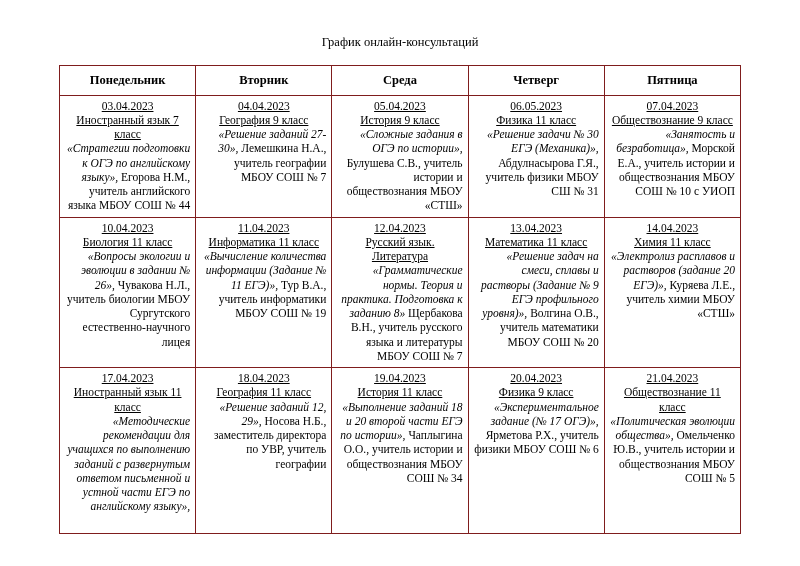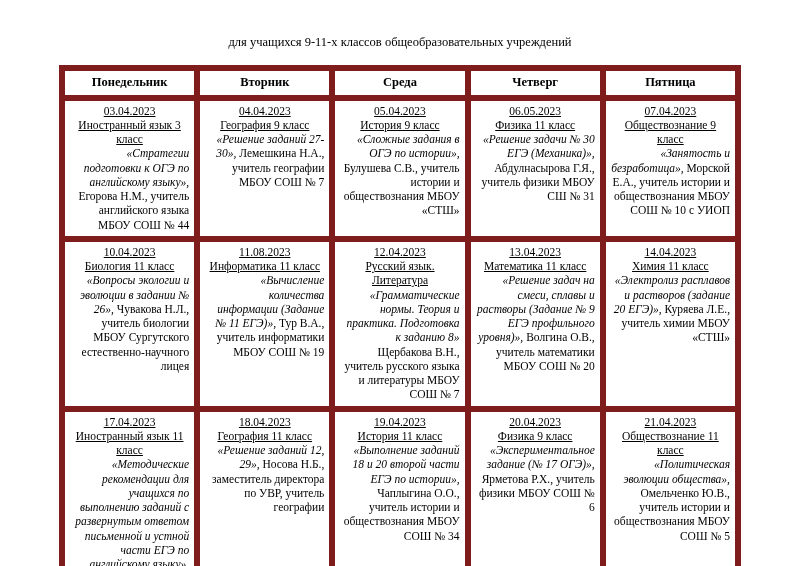--- a/index.html
+++ b/index.html
@@ -9,21 +9,21 @@
     font-family: "Liberation Serif", serif;
     color: #000;
   }
   .page { width: 800px; height: 566px; overflow: hidden; padding-top: 34px; }
   .title { text-align: center; font-size: 12.5px; line-height: 1.4; }
   .start-note { text-align: center; font-weight: bold; font-size: 12.5px; margin-top: 12px; }
   table.schedule {
     width: 682px; margin: 13px auto 0;
     border-collapse: collapse; table-layout: fixed;
   }
-  .schedule th, .schedule td { border: 6px solid #7f1d1d; }
+  .schedule th, .schedule td { border: 1px solid #7f1d1d; }
   .schedule th {
     font-size: 12.5px; font-weight: bold; height: 30px;
     text-align: center; vertical-align: middle;
   }
   .schedule td {
     vertical-align: top; padding: 3px 5px 4px;
     font-size: 11.5px; line-height: 1.24;
   }
   tr.r0 td { height: 116px; margin-left: 16px; }
   tr.r1 td { height: 130px; }
@@ -31,40 +31,40 @@
   .date, .subject { text-align: center; text-decoration: underline; }
   .body { text-align: right; }
   .topic { font-style: italic; }
 </style>
 </head>
 <body>
 
 <div class="page">
 
   <div class="title">
-    <div>для учащихся 9-11-х классов общеобразовательных учреждений</div>
+    <div>График онлайн-консультаций</div>
   </div>
 
 
   <table class="schedule">
     <thead>
       <tr>
         <th>Понедельник</th>
         <th>Вторник</th>
         <th>Среда</th>
         <th>Четверг</th>
         <th>Пятница</th>
       </tr>
     </thead>
     <tbody>
 
       <tr class="r0">
         <td>
           <div class="date">03.04.2023</div>
-          <div class="subject">Иностранный язык 3 класс</div>
+          <div class="subject">Иностранный язык 7 класс</div>
           <div class="body">
             <span class="topic">«Стратегии подготовки к ОГЭ по английскому языку»,</span>
             <span class="teacher">Егорова Н.М., учитель английского языка МБОУ СОШ № 44</span>
           </div>
         </td>
         <td>
           <div class="date">04.04.2023</div>
           <div class="subject">География 9 класс</div>
           <div class="body">
             <span class="topic">«Решение заданий 27-30»,</span>
@@ -100,21 +100,21 @@
       <tr class="r1">
         <td>
           <div class="date">10.04.2023</div>
           <div class="subject">Биология 11 класс</div>
           <div class="body">
             <span class="topic">«Вопросы экологии и эволюции в задании № 26»,</span>
             <span class="teacher">Чувакова Н.Л., учитель биологии МБОУ Сургутского естественно-научного лицея</span>
           </div>
         </td>
         <td>
-          <div class="date">11.08.2023</div>
+          <div class="date">11.04.2023</div>
           <div class="subject">Информатика 11 класс</div>
           <div class="body">
             <span class="topic">«Вычисление количества информации (Задание № 11 ЕГЭ)»,</span>
             <span class="teacher">Тур В.А., учитель информатики МБОУ СОШ № 19</span>
           </div>
         </td>
         <td>
           <div class="date">12.04.2023</div>
           <div class="subject">Русский язык. Литература</div>
           <div class="body">

